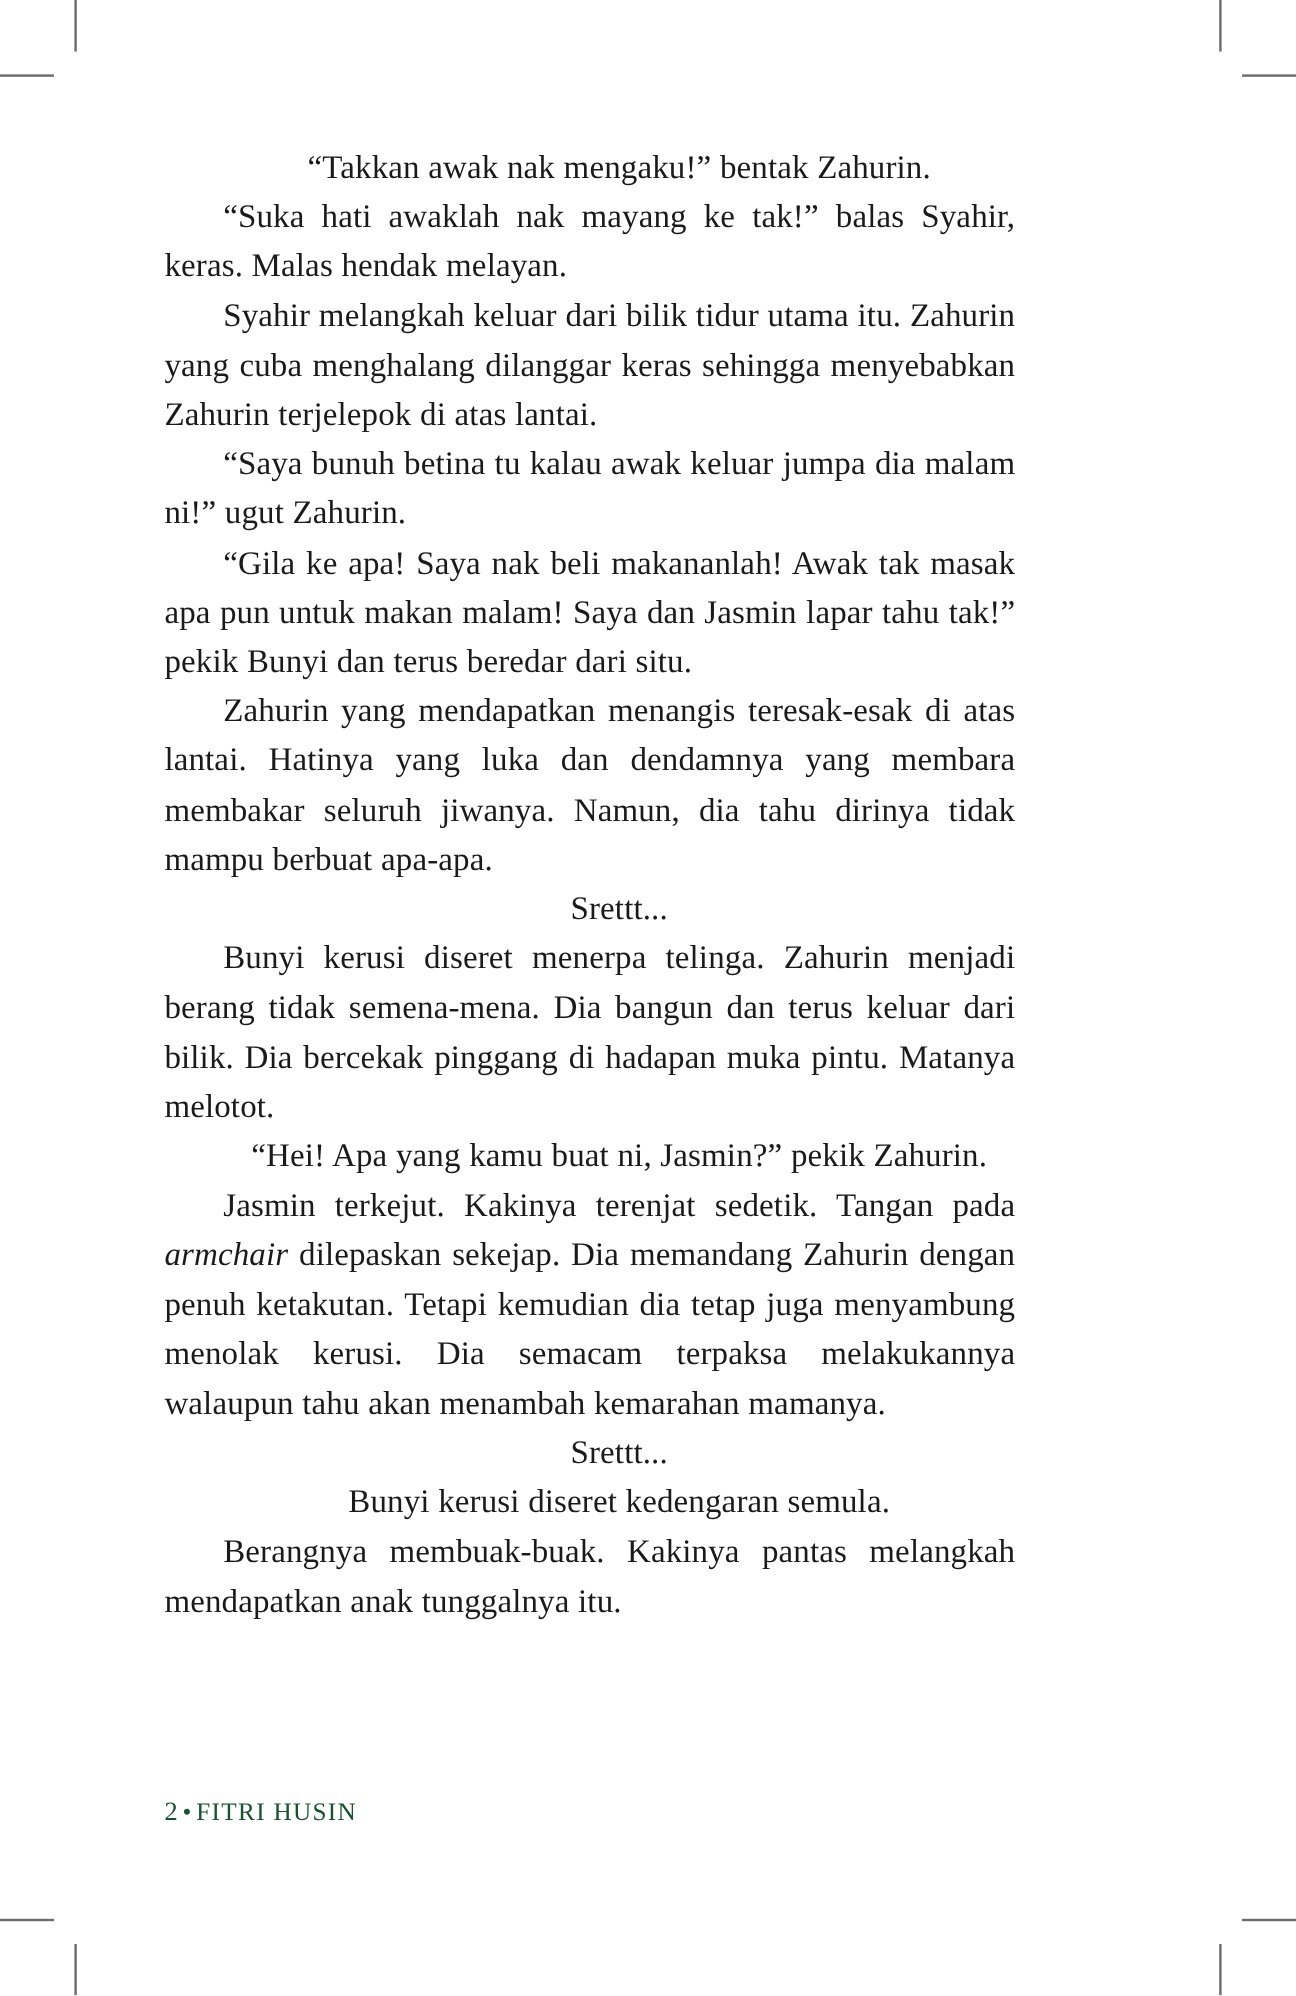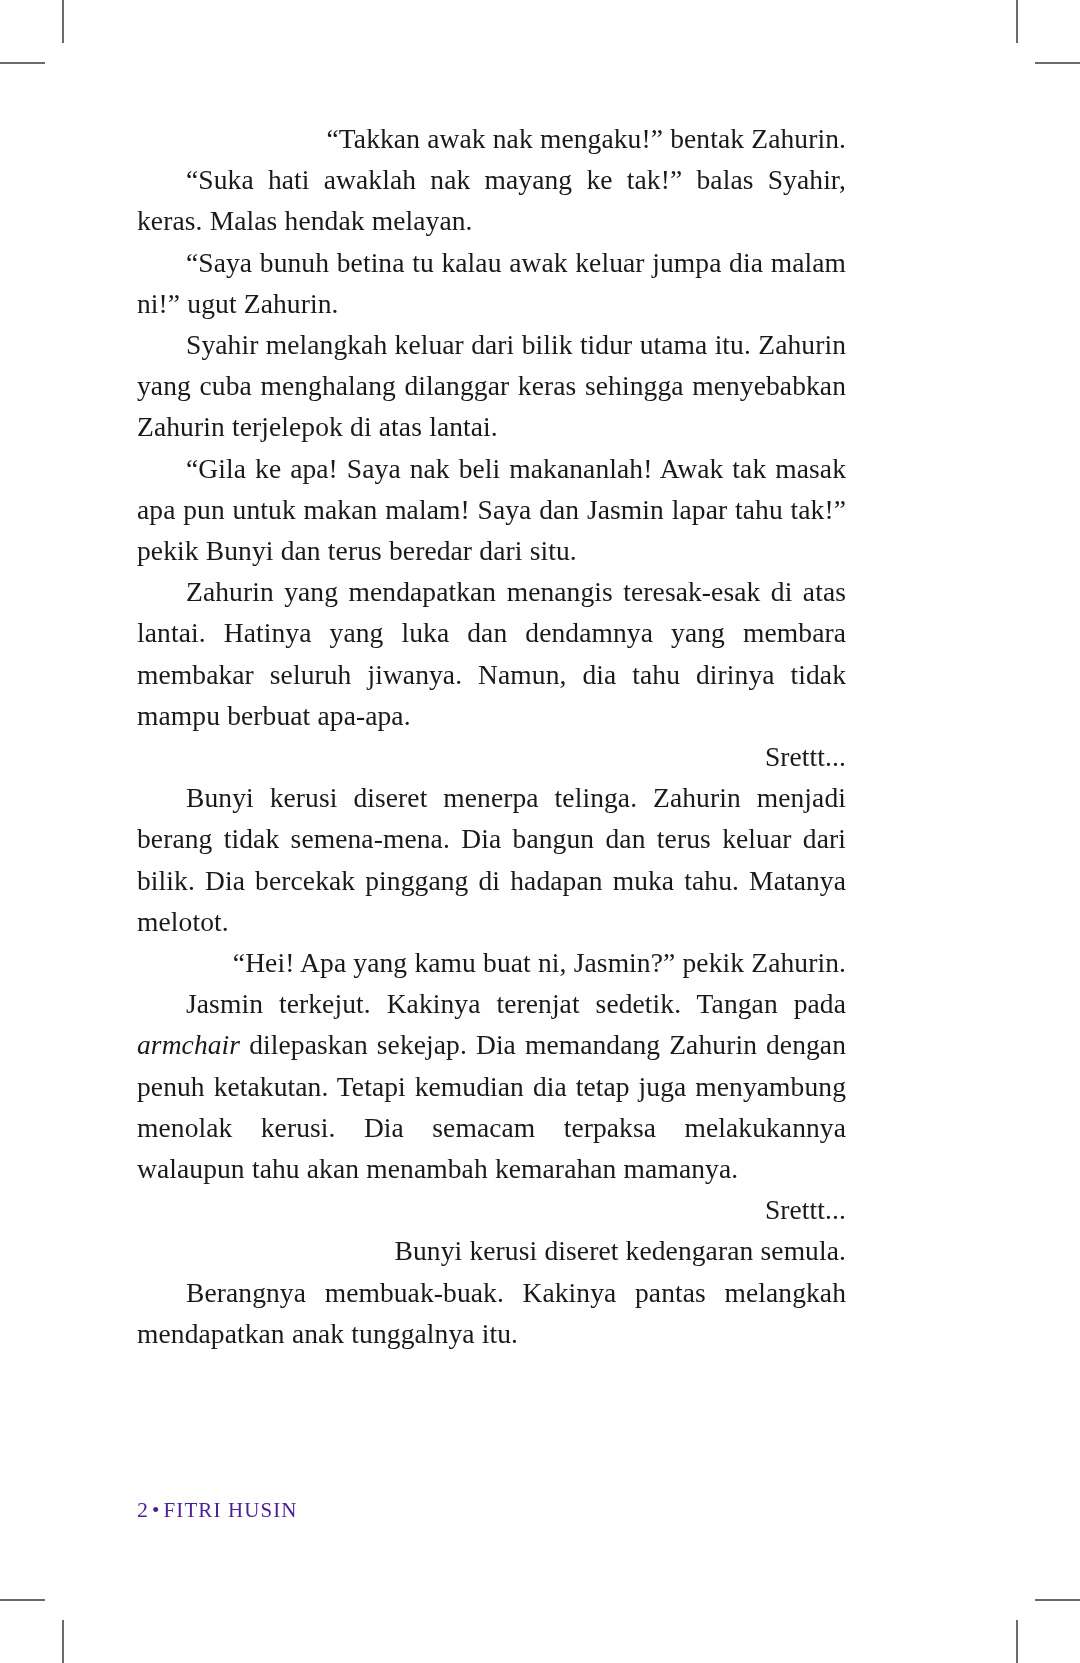--- a/index.html
+++ b/index.html
@@ -49,36 +49,36 @@
     text-align: justify;
     font-size: 27.5px;
     line-height: 41.2px;
     letter-spacing: 0.1px;
     word-spacing: 0.2px;
     -webkit-font-smoothing: antialiased;
   }
 
   
   .para.short {
-    text-align: right;
+    text-align: center;
   }
 
   .para em {
     font-style: italic;
   }
 
   
   .footer {
     position: absolute;
     left: 137px;
     bottom: 140px;
     font-family: "Liberation Serif", "DejaVu Serif", serif;
     font-size: 21px;
     letter-spacing: 1.1px;
-    color: #4c1d95;
+    color: #14532d;
     white-space: pre;
   }
   .footer .folio { font-size: 22px; }
   .footer .dot   { padding: 0 3px; }
   .footer .auth  { font-size: 21px; }
 </style>
 </head>
 <body>
 
 <div class="page">
@@ -89,26 +89,26 @@
   <div class="crop crop-h crop-tr-h"></div>
   <div class="crop crop-v crop-bl-v"></div>
   <div class="crop crop-h crop-bl-h"></div>
   <div class="crop crop-v crop-br-v"></div>
   <div class="crop crop-h crop-br-h"></div>
 
   <div class="textblock">
 
     <p class="para short">“Takkan awak nak mengaku!” bentak Zahurin.</p>
     <p class="para">“Suka hati awaklah nak mayang ke tak!” balas Syahir, keras. Malas hendak melayan.</p>
+    <p class="para">Syahir melangkah keluar dari bilik tidur utama itu. Zahurin yang cuba menghalang dilanggar keras sehingga menyebabkan Zahurin terjelepok di atas lantai.</p>
     <p class="para">“Saya bunuh betina tu kalau awak keluar jumpa dia malam ni!” ugut Zahurin.</p>
-    <p class="para">Syahir melangkah keluar dari bilik tidur utama itu. Zahurin yang cuba menghalang dilanggar keras sehingga menyebabkan Zahurin terjelepok di atas lantai.</p>
     <p class="para">“Gila ke apa! Saya nak beli makananlah! Awak tak masak apa pun untuk makan malam! Saya dan Jasmin lapar tahu tak!” pekik Bunyi dan terus beredar dari situ.</p>
     <p class="para">Zahurin yang mendapatkan menangis teresak-esak di atas lantai. Hatinya yang luka dan dendamnya yang membara membakar seluruh jiwanya. Namun, dia tahu dirinya tidak mampu berbuat apa-apa.</p>
     <p class="para short">Srettt...</p>
-    <p class="para">Bunyi kerusi diseret menerpa telinga. Zahurin menjadi berang tidak semena-mena. Dia bangun dan terus keluar dari bilik. Dia bercekak pinggang di hadapan muka tahu. Matanya melotot.</p>
+    <p class="para">Bunyi kerusi diseret menerpa telinga. Zahurin menjadi berang tidak semena-mena. Dia bangun dan terus keluar dari bilik. Dia bercekak pinggang di hadapan muka pintu. Matanya melotot.</p>
     <p class="para short">“Hei! Apa yang kamu buat ni, Jasmin?” pekik Zahurin.</p>
 
     <p class="para"><span>Jasmin terkejut. Kakinya terenjat sedetik. Tangan pada </span><em>armchair</em><span> dilepaskan sekejap. Dia memandang Zahurin dengan penuh ketakutan. Tetapi kemudian dia tetap juga menyambung menolak kerusi. Dia semacam terpaksa melakukannya walaupun tahu akan menambah kemarahan mamanya.</span></p>
 
     <p class="para short">Srettt...</p>
     <p class="para short">Bunyi kerusi diseret kedengaran semula.</p>
     <p class="para">Berangnya membuak-buak. Kakinya pantas melangkah mendapatkan anak tunggalnya itu.</p>
 
   </div>
 

